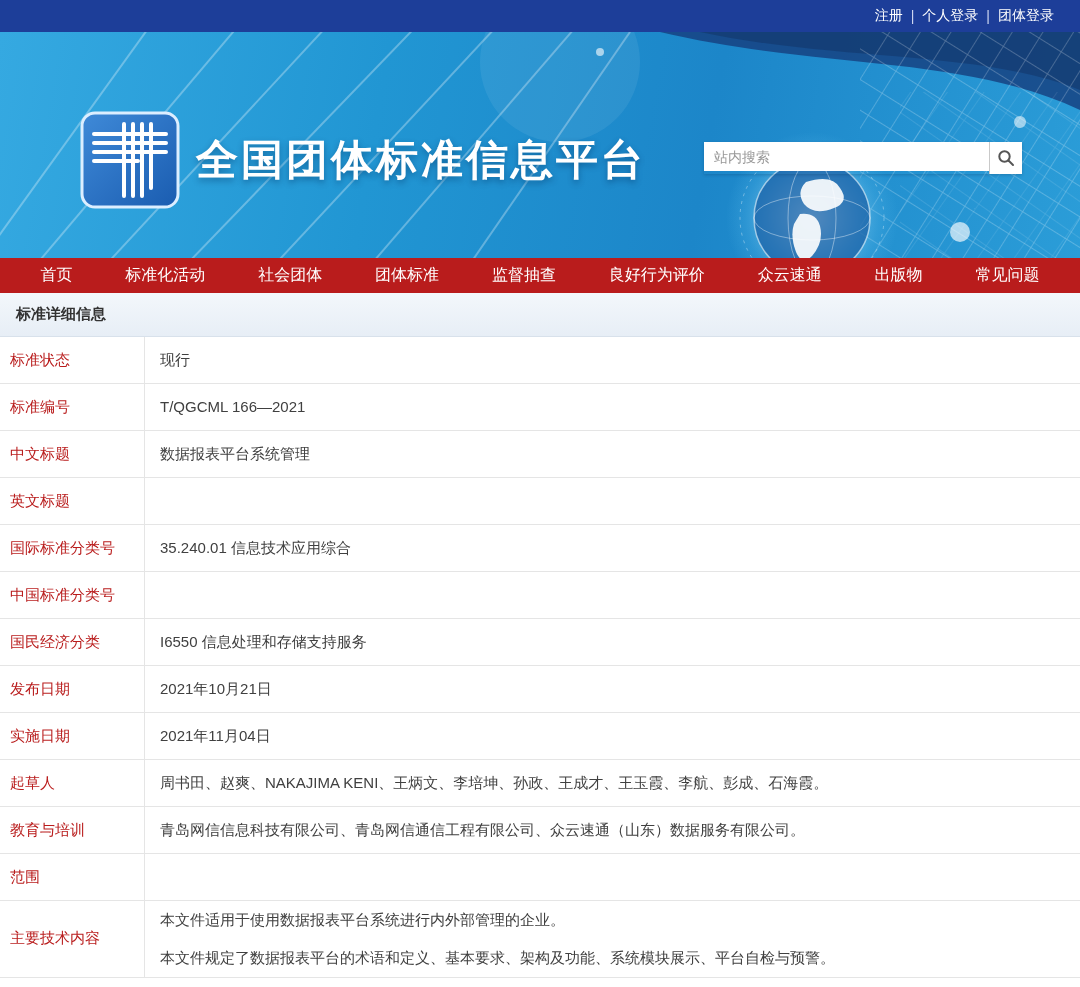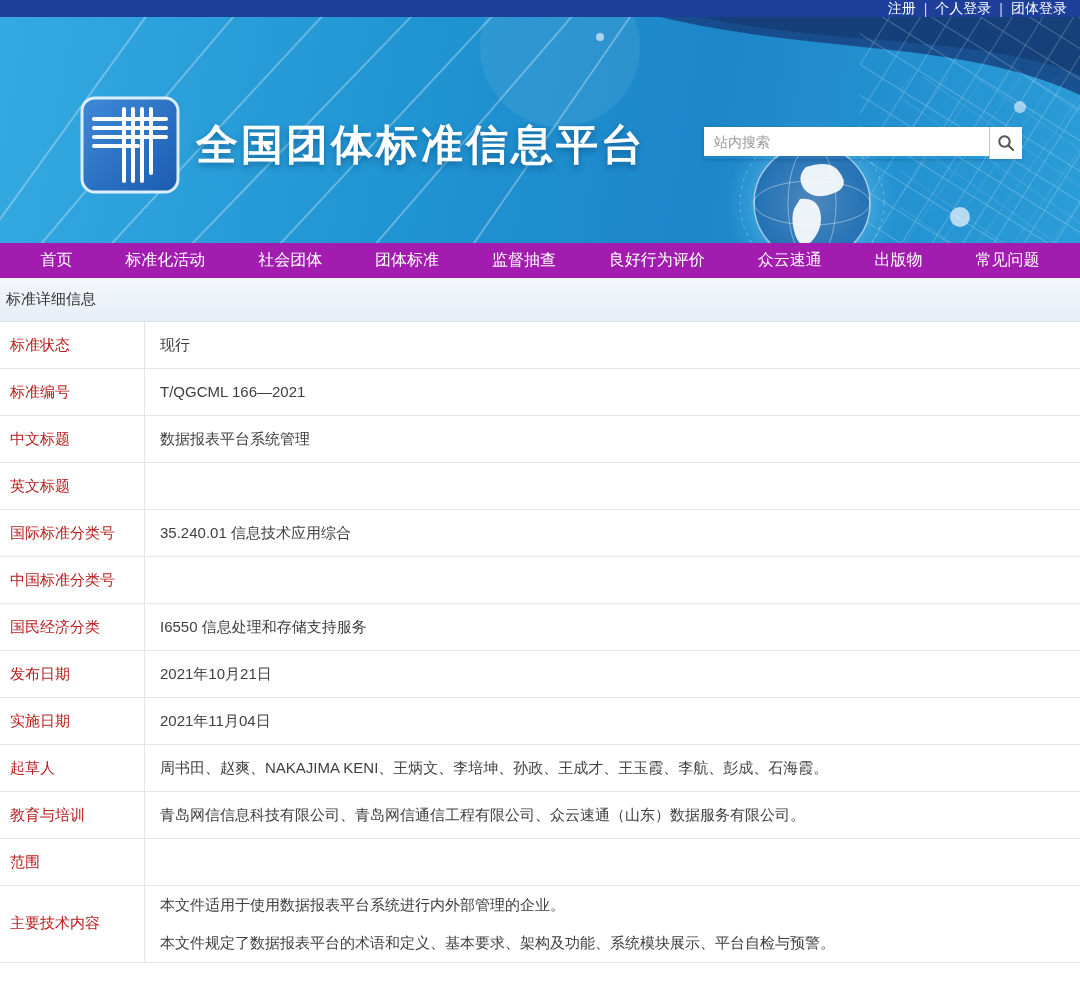--- a/index.html
+++ b/index.html
@@ -5,26 +5,26 @@
   * { box-sizing: border-box; margin: 0; padding: 0; }
   html,body { width: 1080px; }
   body {
     font-family: "Liberation Sans", "DejaVu Sans", sans-serif;
     background: #ffffff;
     color: #333;
   }
 
   
   .topbar {
-    height: 17px;
+    height: 32px;
     background: #1d3e99;
     display: flex;
     align-items: center;
     justify-content: flex-end;
-    padding-right: 11px;
+    padding-right: 24px;
     color: #fff;
     font-size: 14px;
   }
   .topbar a {
     color: #fff;
     text-decoration: none;
     cursor: pointer;
     padding: 0 2px;
   }
   .topbar .sep { padding: 0 6px; color: #cdd6f0; }
@@ -86,44 +86,44 @@
     border-left: 1px solid #c9c9c9;
     display: flex;
     align-items: center;
     justify-content: center;
     cursor: pointer;
   }
 
   
   .navbar {
     height: 35px;
-    background: #a21caf;
+    background: #b91c1c;
     display: flex;
     align-items: center;
     justify-content: space-around;
     padding: 0 14px;
   }
   .nav-item {
     color: #ffffff;
     font-size: 16px;
     text-decoration: none;
     cursor: pointer;
     white-space: nowrap;
   }
 
   
   .section-header {
     height: 44px;
     background: linear-gradient(180deg, #f3f7fb 0%, #e7eef6 100%);
     border-bottom: 1px solid #d8e1eb;
     display: flex;
     align-items: center;
-    padding-left: 6px;
+    padding-left: 16px;
     font-size: 15px;
-    font-weight: normal;
+    font-weight: bold;
     color: #333;
   }
 
   
   .detail-table { width: 100%; }
   .table-row {
     display: flex;
     min-height: 47px;
     border-bottom: 1px solid #e5e5e5;
     background: #fff;

